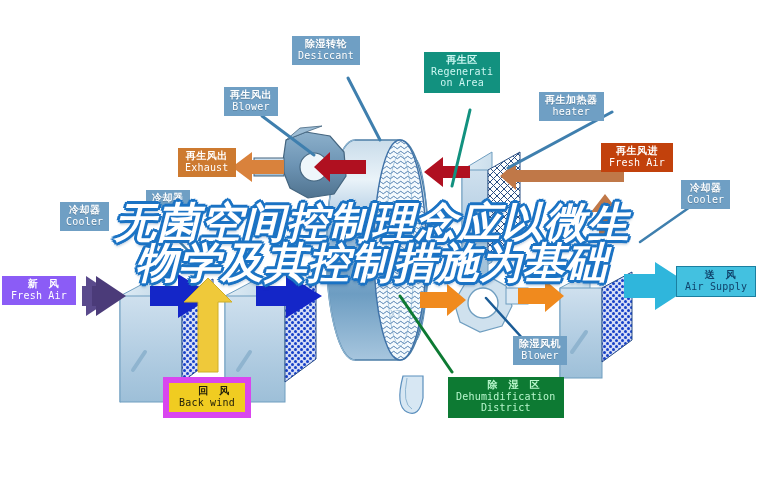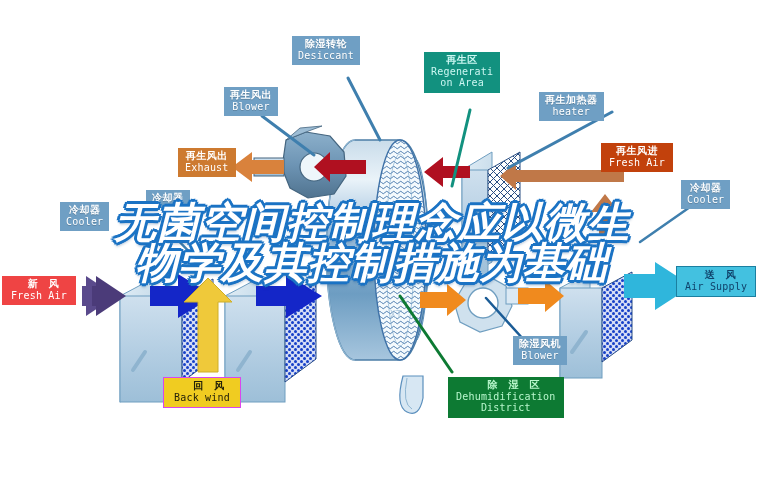--- a/index.html
+++ b/index.html
@@ -59,40 +59,40 @@
     background:#cd7a30;
     color:#ffffff;
     padding:3px 7px 4px 7px;
   }
   .lbl-purple{
     background:#c2410c;
     color:#ffffff;
     padding:3px 8px 4px 8px;
   }
   .lbl-purple2{
-    background:#ef4444;
+    background:#8b5cf6;
     color:#ffffff;
     padding:3px 9px 4px 9px;
   }
   .lbl-cyan{
     background:#43c1e0;
     color:#123a63;
     padding:3px 8px 4px 8px;
     border:1px solid #1b7fa0;
   }
   .lbl-green{
     background:#0d7a33;
     color:#b9f7cd;
     padding:3px 8px 4px 8px;
   }
   .lbl-yellow{
     background:#f0cc21;
     color:#4a3c00;
     padding:3px 10px 4px 10px;
-    border:1px solid #d946ef;
+    border:6px solid #d946ef;
   }
   .lbl-yellow .cn, .lbl-yellow .en{color:#23210a;}
   .lbl-cyan .cn, .lbl-cyan .en{color:#10436b;}
   .lbl-small .cn{font-size:10px;}
   .spread{letter-spacing:9px; padding-left:9px;}
   .spread2{letter-spacing:14px; padding-left:14px;}
   .spread3{letter-spacing:16px; padding-left:16px;}
 
   
   #headline{

